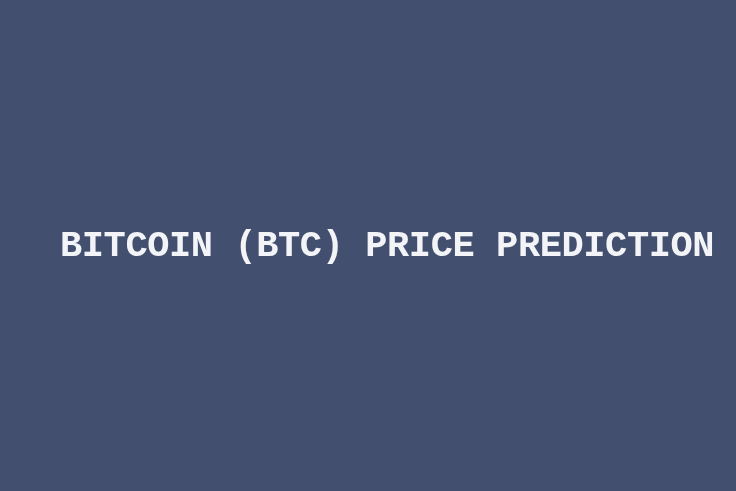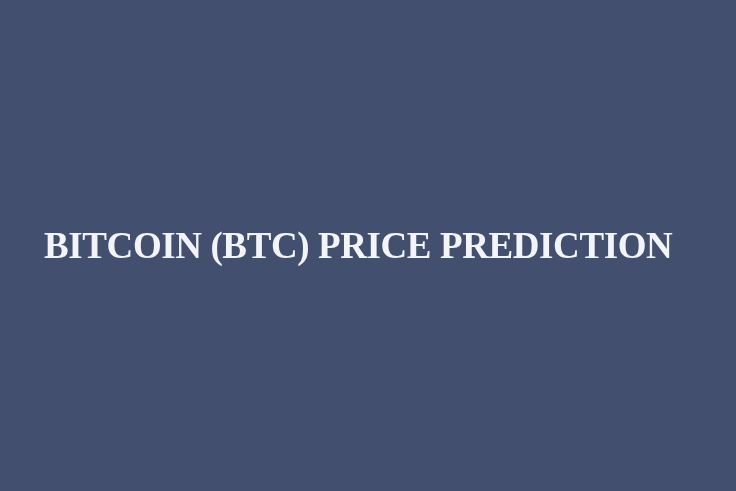--- a/index.html
+++ b/index.html
@@ -26,24 +26,24 @@
     display: flex;
     flex-direction: column;
     justify-content: center;
     align-items: flex-start;
     padding-left: 44px;
     padding-right: 44px;
   }
 
   
   .headline {
-    margin: 0;
+    margin: 16px;
     padding: 0;
     max-width: 620px;
-    font-family: Liberation Serif, serif;
+    font-family: Liberation Mono, monospace;
     font-size: 37px;
     font-weight: 700;
     line-height: 36px;
     letter-spacing: -0.4px;
     text-transform: uppercase;
     color: #f3f4f7;
     text-align: center;
     white-space: pre-line;   
   }
 

